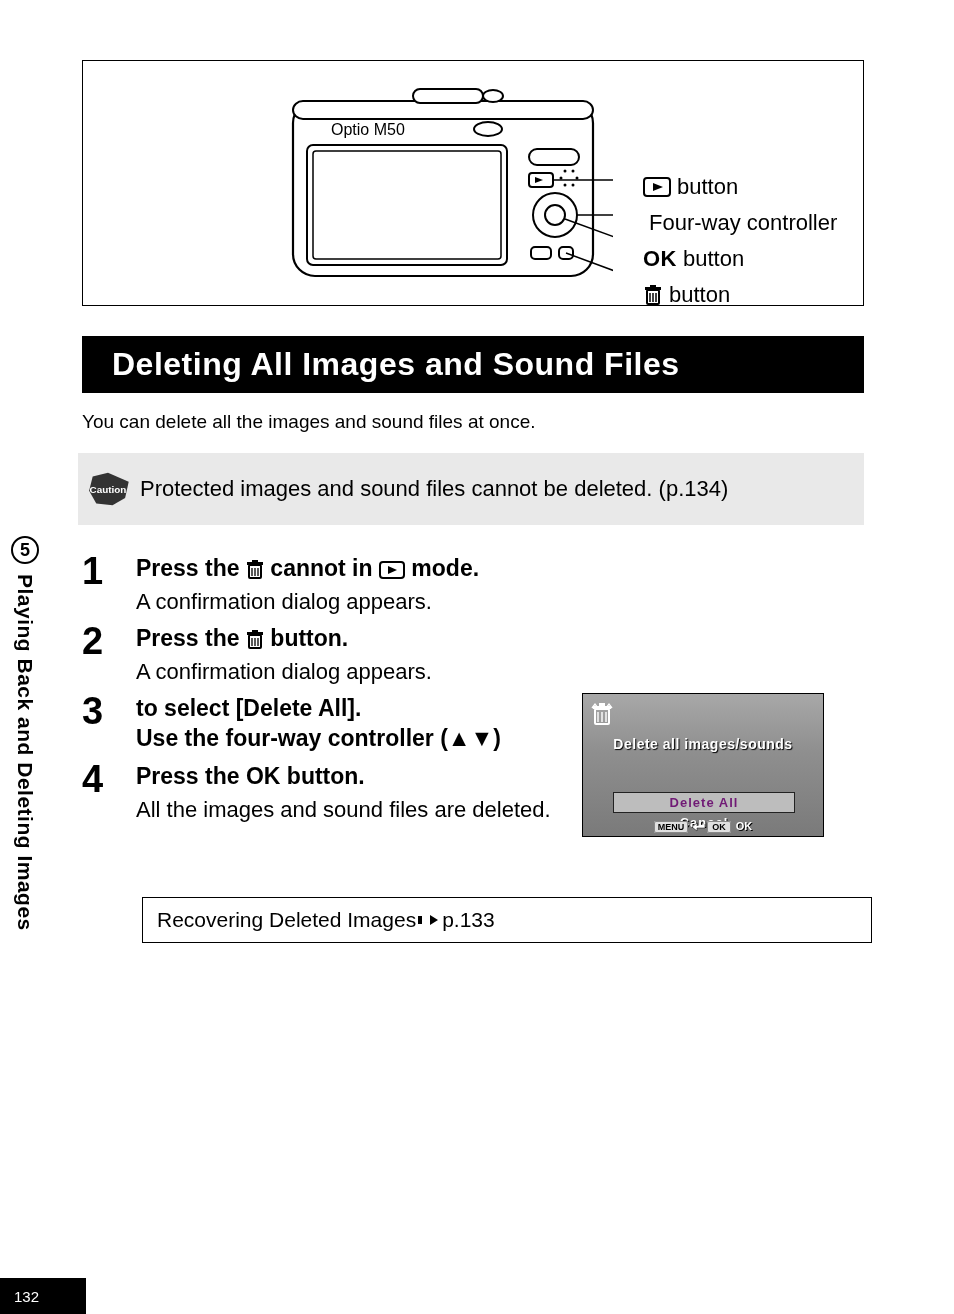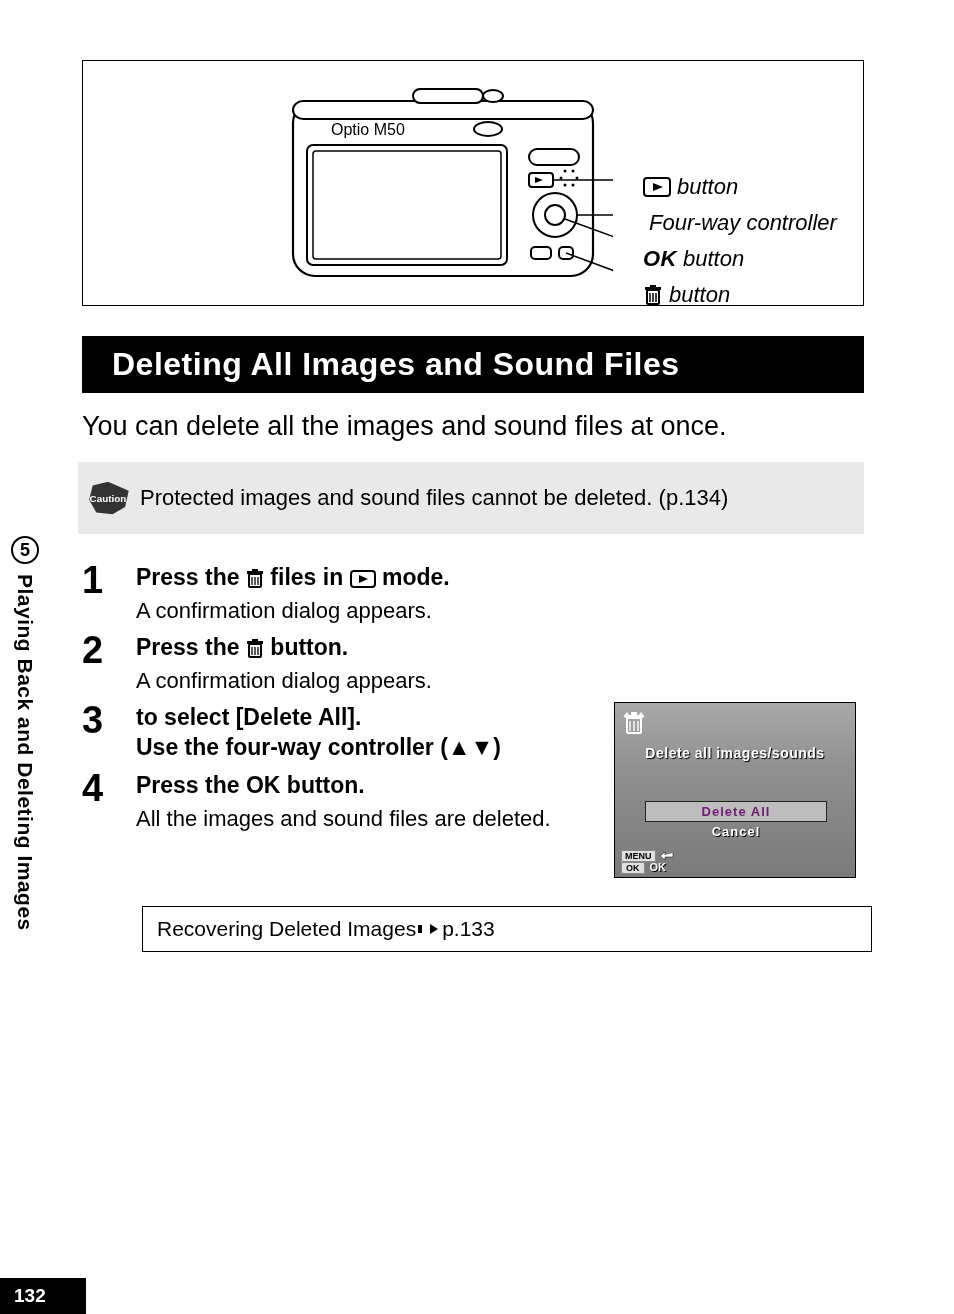--- a/index.html
+++ b/index.html
@@ -1,52 +1,52 @@
 <!DOCTYPE html>
 <html><head>
 <meta charset="utf-8">
 <style>
   * { box-sizing: border-box; margin: 0; padding: 0; }
   html, body { width: 954px; height: 1314px; background: #fff; font-family: Arial, Helvetica, sans-serif; color: #000; }
   .page { position: relative; width: 954px; height: 1314px; padding: 60px 88px 0 78px; }
   .diagram-box { border: 1.5px solid #000; width: 782px; height: 246px; margin-left: 4px; position: relative; padding-left: 43px; }
   .camera-svg { position: absolute; left: 200px; top: 18px; }
   .diag-labels { position: absolute; left: 560px; top: 108px; font-size: 22px; line-height: 36px; }
-  .diag-labels .row { display: flex; align-items: center; height: 36px; font-style: italic; }
+  .diag-labels .row { display: flex; align-items: center; height: 36px; }
   .diag-labels .lbl { margin-left: 6px; }
   .diag-labels .ok { font-weight: bold; font-size: 22px; letter-spacing: 0.5px; }
   .pb-icon, .trash-icon { display: inline-block; }
   .section-title { background: #000; color: #fff; font-size: 32px; font-weight: bold; padding: 10px 30px; margin-top: 30px; width: 782px; margin-left: 4px; letter-spacing: 0.5px; }
-  .intro { font-size: 27px; margin: 18px 0 20px 4px; }
+  .intro { font-size: 19px; margin: 18px 0 20px 4px; }
   .caution-bar { background: #e9e9e9; display: flex; align-items: center; padding: 18px 28px 18px 6px; margin-left: 0; width: 786px; }
   .caution-icon { width: 48px; height: 36px; flex: 0 0 auto; }
   .caution-text { font-size: 22px; margin-left: 8px; }
   .steps { margin-top: 28px; margin-left: 4px; }
   .step { display: flex; margin-bottom: 8px; }
   .step-num { font-size: 38px; font-weight: bold; width: 54px; flex: 0 0 54px; line-height: 36px; }
   .step-body { flex: 1; }
   .step-head { font-size: 23px; font-weight: bold; line-height: 30px; }
   .step-sub { font-size: 22px; margin-top: 6px; }
   .inline-icon { vertical-align: middle; display: inline-block; }
   .ok-inline { font-weight: bold; font-size: 23px; }
-  .screenshot { position: absolute; right: 10px; top: 0; width: 242px; height: 176px; background: linear-gradient(180deg,#a8a8a8 0%, #8f8f8f 40%, #7a7a7a 100%); border: 1px solid #000; color: #fff; font-size: 14px; }
+  .screenshot { position: absolute; right: 42px; top: 0; width: 242px; height: 144px; background: linear-gradient(180deg,#a8a8a8 0%, #8f8f8f 40%, #7a7a7a 100%); border: 1px solid #000; color: #fff; font-size: 14px; }
   .screenshot .ss-title { position: absolute; top: 42px; width: 100%; text-align: center; font-weight: bold; font-size: 14px; letter-spacing: 0.5px; text-shadow: 1px 1px 1px #000; }
   .screenshot .ss-menu { position: absolute; top: 98px; left: 30px; width: 182px; }
   .screenshot .ss-opt { text-align: center; font-size: 13px; font-weight: bold; padding: 2px 0; letter-spacing: 1px; color: #fff; text-shadow: 1px 1px 0 #000; }
   .screenshot .ss-opt.selected { background: #bdbdbd; color: #701a75; border: 1px solid #222; text-shadow: none; }
-  .screenshot .ss-bottom { position: absolute; bottom: 4px; left: 6px; right: 6px; display: flex; justify-content: center; font-size: 11px; font-weight: bold; flex-direction: column; }
+  .screenshot .ss-bottom { position: absolute; bottom: 4px; left: 6px; right: 6px; display: flex; justify-content: center; font-size: 11px; font-weight: bold; }
   .screenshot .ss-menu-chip { background: #e0e0e0; color: #000; padding: 0 3px; border-radius: 2px; font-size: 9px; border:1px solid #888;}
   .screenshot .ss-ok-chip { background: #e0e0e0; color: #000; padding: 0 4px; border-radius: 2px; font-size: 9px; border:1px solid #888;}
   .screenshot .ss-trash { position: absolute; top: 8px; left: 8px; }
   .step3-row { position: relative; }
   .footer-link-box { border: 1px solid #000; padding: 10px 14px; width: 730px; margin-top: 74px; margin-left: 64px; font-size: 21px; display: flex; align-items: center; }
   .side-tab { position: absolute; left: 0; top: 530px; width: 50px; height: 490px; display: flex; flex-direction: column; align-items: center; }
   .side-circle { width: 28px; height: 28px; border: 2.5px solid #000; border-radius: 50%; display: flex; align-items: center; justify-content: center; font-size: 18px; font-weight: bold; margin: 6px auto 10px auto; }
   .side-text { writing-mode: vertical-rl; transform: rotate(0deg); font-weight: bold; font-size: 21px; letter-spacing: 0.5px; }
-  .page-num-bar { position: absolute; left: 0; bottom: 0; height: 36px; background: #000; color: #fff; display: flex; align-items: center; padding: 16px 14px; font-size: 19px; font-weight: bold; width: 86px; }
+  .page-num-bar { position: absolute; left: 0; bottom: 0; height: 36px; background: #000; color: #fff; display: flex; align-items: center; padding: 16px 14px; font-size: 15px; font-weight: normal; width: 86px; }
 </style>
 </head>
 <body>
 
 <div class="page">
 
   <div class="diagram-box">
     <svg class="camera-svg" width="330" height="210" viewBox="0 0 330 210">
 
       <rect x="10" y="22" width="300" height="175" rx="22" ry="22" fill="#fff" stroke="#000" stroke-width="2.2"></rect>
@@ -134,21 +134,21 @@
         <div class="step-head">
           <span>Press the </span>
           <svg class="inline-icon" width="18" height="20">
               <rect x="3" y="5" width="12" height="13" rx="1" fill="#fff" stroke="#000" stroke-width="2"></rect>
               <rect x="1" y="2" width="16" height="3" fill="#000"></rect>
               <rect x="6" y="0" width="6" height="3" fill="#000"></rect>
               <line x1="6" y1="8" x2="6" y2="16" stroke="#000" stroke-width="1.3"></line>
               <line x1="9" y1="8" x2="9" y2="16" stroke="#000" stroke-width="1.3"></line>
               <line x1="12" y1="8" x2="12" y2="16" stroke="#000" stroke-width="1.3"></line>
             </svg>
-          <span> files in </span>
+          <span> cannot in </span>
           <svg class="inline-icon" width="26" height="18">
               <rect x="1" y="1" width="24" height="16" rx="3" fill="#fff" stroke="#000" stroke-width="2"></rect>
               <polygon points="9,5 18,9 9,13" fill="#000"></polygon>
             </svg>
           <span> mode.</span>
         </div>
         <div class="step-sub">A confirmation dialog appears.</div>
       </div>
     </div>
 

